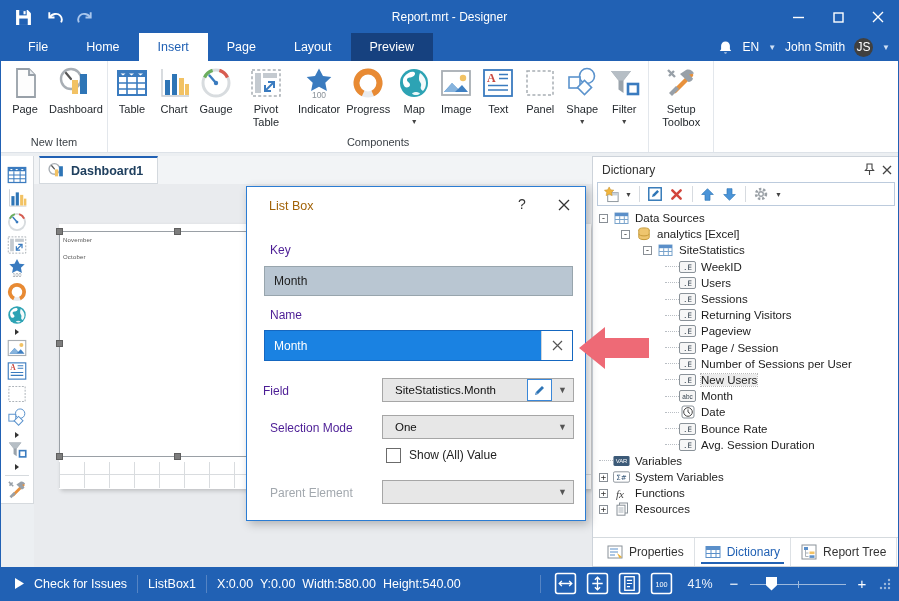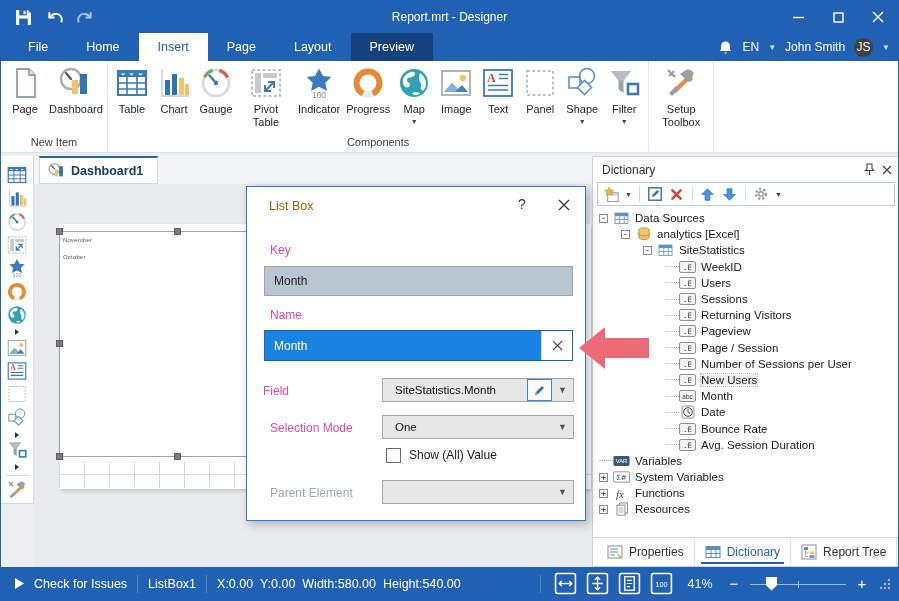--- a/index.html
+++ b/index.html
@@ -56,21 +56,21 @@
   .lb-item { position:absolute; font-size:6px; color:#555; letter-spacing:.2px; }
   .grid-band { position:absolute; left:25px; top:278px; width:532px; height:26px;
     background-image:repeating-linear-gradient(to right, #d9dcdf 0 1px, transparent 1px 25px), linear-gradient(#d9dcdf, #d9dcdf);
     background-size:100% 100%, 100% 1px; background-position:0 0, 0 12px; background-repeat:no-repeat, no-repeat; }
 
   
   .dialog { position:absolute; left:245px; top:185px; width:340px; height:335px; background:#fff; border:1px solid #2b7cd3; box-shadow:3px 3px 9px rgba(0,0,0,.25); }
   .dlg-title { position:absolute; left:22px; top:12px; font-size:12.5px; color:#a16207; }
   .dlg-help { position:absolute; left:265px; top:9px; font-size:14px; color:#333; width:20px; text-align:center; }
   .dlg-close { position:absolute; left:305px; top:7px; width:24px; height:22px; display:flex; align-items:center; justify-content:center; font-size:14px; color:#333; }
-  .dlg-label { position:absolute; font-size:12px; color:#ec4899; }
+  .dlg-label { position:absolute; font-size:12px; color:#4c1d95; }
   .dlg-label.dim { color:#a2a8ae; }
   .key-input { position:absolute; left:17px; top:79px; width:309px; height:30px; background:#b9c6d2; border:1px solid #98a5ad; display:flex; align-items:center; padding-left:9px; font-size:12px; color:#1c1c1c; }
   .name-input { position:absolute; left:17px; top:143px; width:309px; height:31px; background:#1a82e2; border:1px solid #1567c0; display:flex; align-items:stretch; }
   .name-input .val { flex:1; display:flex; align-items:center; padding-left:9px; font-size:12px; color:#fff; }
   .name-input .clear { width:31px; background:#fff; border-left:1px solid #cfd4d9; display:flex; align-items:center; justify-content:center; color:#555; font-size:12px; }
   .combo { position:absolute; left:135px; width:192px; height:24px; background:#e7e7e7; border:1px solid #a6a6a6; display:flex; align-items:center; }
   .combo .cval { flex:1; font-size:11.5px; color:#111; padding-left:12px; white-space:nowrap; overflow:hidden; }
   .combo .chev { width:21px; text-align:center; color:#555; font-size:9px; }
   .combo .editbtn { width:25px; height:22px; background:#fff; border:1px solid #3a87d8; display:flex; align-items:center; justify-content:center; }
   .checkbox { position:absolute; left:139px; top:261px; width:15px; height:15px; background:#fff; border:1px solid #6b6b6b; }

